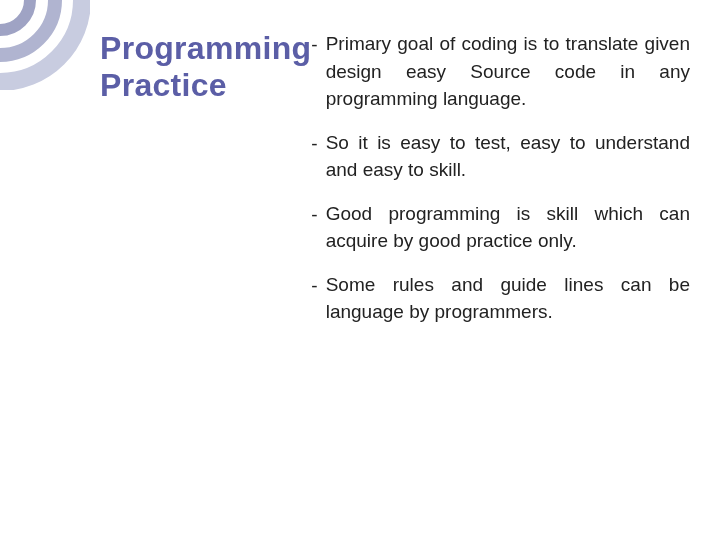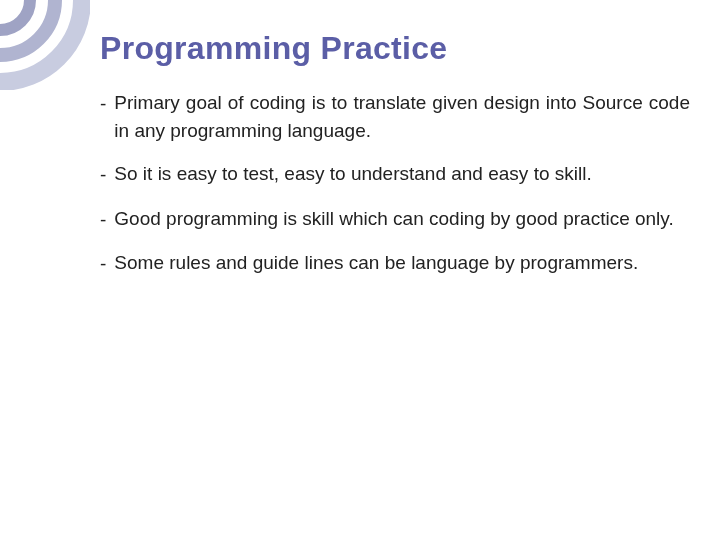--- a/index.html
+++ b/index.html
@@ -37,21 +37,21 @@
     }
 
     .decorative-circle svg {
       width: 90px;
       height: 90px;
     }
 
     .content-area {
       margin-left: 80px;
       display: flex;
-      flex-direction: column;
+      flex-direction: row;
       gap: 0px;
     }
 
     .slide-title {
       font-size: 32px;
       font-weight: bold;
       color: #5b5ea6;
       margin-bottom: 22px;
       letter-spacing: 0.3px;
     }
@@ -102,31 +102,31 @@
   </div>
 
   <div class="content-area">
 
     <h1 class="slide-title">Programming Practice</h1>
 
     <ul class="bullet-list">
 
       <li class="bullet-item">
         <span class="bullet-dash">-</span>
-        <span class="bullet-text">Primary goal of coding is to translate given design into Source code in any programming language.</span>
+        <span class="bullet-text">Primary goal of coding is to translate given design easy Source code in any programming language.</span>
       </li>
 
       <li class="bullet-item">
         <span class="bullet-dash">-</span>
         <span class="bullet-text">So it is easy to test, easy to understand and easy to skill.</span>
       </li>
 
       <li class="bullet-item">
         <span class="bullet-dash">-</span>
-        <span class="bullet-text">Good programming is skill which can coding by good practice only.</span>
+        <span class="bullet-text">Good programming is skill which can acquire by good practice only.</span>
       </li>
 
       <li class="bullet-item">
         <span class="bullet-dash">-</span>
         <span class="bullet-text">Some rules and guide lines can be language by programmers.</span>
       </li>
 
     </ul>
   </div>
 

